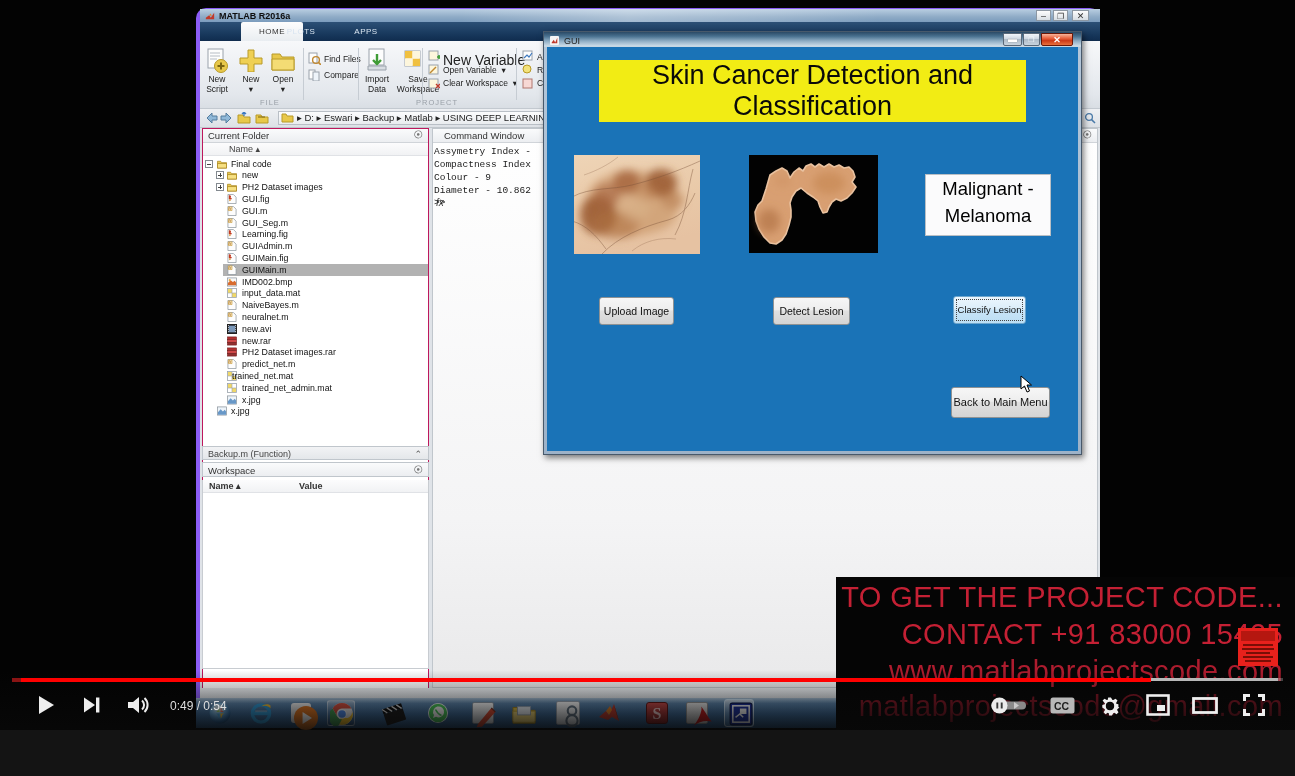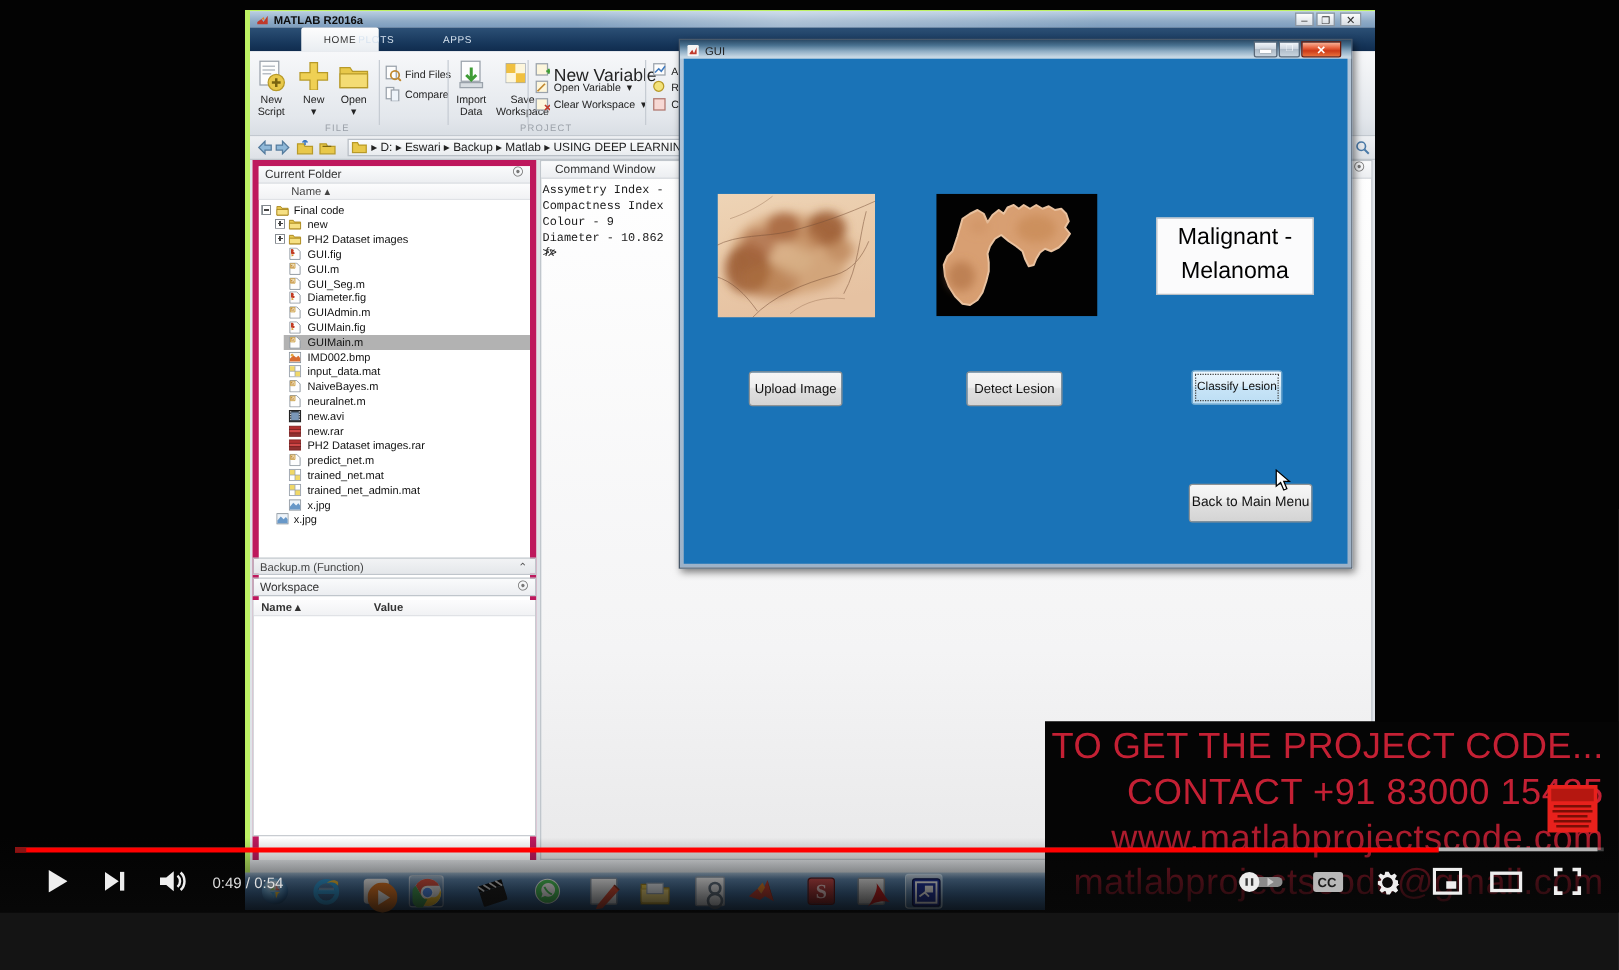--- a/index.html
+++ b/index.html
@@ -1,40 +1,40 @@
 <!DOCTYPE html>
 <html><head>
 <meta charset="utf-8">
 <style>
   * { margin:0; padding:0; box-sizing:border-box; }
   html,body { width:1295px; height:776px; overflow:hidden; background:#141414;
     font-family:"Liberation Sans", sans-serif; }
   #page { position:relative; width:1295px; height:776px; }
   #player { position:absolute; left:0; top:0; width:1295px; height:730px; background:#030303; overflow:hidden; }
-  #desktop { position:absolute; left:196px; top:8px; width:904px; height:720px; background:#bef264; }
+  #desktop { position:absolute; left:196px; top:8px; width:904px; height:720px; background:#8b5cf6;border-radius:10px; }
   .abs { position:absolute; }
 
   
   #matlab { position:absolute; left:4px; top:1px; width:900px; height:690px; background:#dfe3e8; }
   #mtitle { position:absolute; left:0; top:0; width:100%; height:13px;
     background:linear-gradient(#b9cee2,#8fabc6 60%,#7b9cbd); color:#0d0d0d; font-size:10px; }
   #mtabs { position:absolute; left:0; top:13px; width:100%; height:19px;
     background:linear-gradient(#2c5076,#16365a 70%,#102c4e); }
   .mtab { position:absolute; top:0px; height:19px; color:#d8e4f0; font-size:8px; text-align:center;
     line-height:19px; letter-spacing:.5px;}
   .mtab.sel { background:linear-gradient(#fdfdfd,#e9edf1); color:#333; border-radius:2px 2px 0 0;margin-left:37px; }
   #mstrip { position:absolute; left:0; top:32px; width:100%; height:68px;
     background:linear-gradient(#f7f8fa,#e3e7ec 80%,#d9dee4); border-bottom:1px solid #c3c9d0; }
   .glabel { position:absolute; top:54px; font-size:7.5px; color:#9aa0a8; letter-spacing:1px; }
   .gsep { position:absolute; top:4px; height:52px; width:1px; background:#c6ccd3; }
   #maddr { position:absolute; left:0; top:100px; width:100%; height:19px;
     background:linear-gradient(#eef0f3,#dde1e6); border-bottom:1px solid #c0c6cc; font-size:9.5px; color:#222; }
   
   #leftpanel { position:absolute; left:2px; top:119px; width:227px; height:596px; background:#fff;
-    border:5px solid #be185d; }
+    border:1px solid #be185d; }
   #cfhead { position:absolute; left:0; top:0; width:100%; height:14px; background:linear-gradient(#fafbfc,#eceef1);
     border-bottom:1px solid #d0d4d9; font-size:9.5px; color:#333; }
   #namehead { position:absolute; left:0; top:14px; width:100%; height:13px; background:linear-gradient(#fcfcfd,#f1f2f4);
     border-bottom:1px solid #e0e2e6; font-size:9px; color:#444; }
   .trow { position:absolute; left:0; width:100%; height:12px; font-size:8.8px; color:#111; white-space:nowrap; }
   .trow .nm { position:absolute; top:0; line-height:12px; }
   .ticon { position:absolute; top:1px; width:10px; height:10px; }
   #fnbar { position:absolute; left:2px; top:437px; width:227px; height:14px; background:linear-gradient(#f2f3f5,#e4e7ea);
     border:1px solid #c0c6cc; font-size:9px; color:#444; }
   #wshead { position:absolute; left:2px; top:453px; width:227px; height:15px; background:linear-gradient(#fafbfc,#eceef1);
@@ -285,21 +285,21 @@
                   <text x="1.2" y="4.4" font-size="4" font-style="italic" fill="#b06a10">fx</text>
                 </svg>
                 <span class="nm" style="left:39px">GUI_Seg.m</span>
               </div>
               <div class="trow" style="top:99px">
                 <svg class="ticon" style="left:24px" width="10" height="11" viewBox="0 0 10 11">
                   <path d="M0.5 0.5 h6 l3 3 v7 h-9 z" fill="#fdfdfd" stroke="#8a939c" stroke-width="0.8"></path>
                   <path d="M1.5 1.5 c2 -1 3.5 2 1.5 2.5 c2.5 0 2 2 0.5 2 l-2 -0.5 z" fill="#c23b22"></path>
                   <path d="M2 5.5 l2 1.5 -2 1 z" fill="#d98e28"></path>
                 </svg>
-                <span class="nm" style="left:39px">Diameter.fig</span>
+                <span class="nm" style="left:39px">Learning.fig</span>
               </div>
               <div class="trow" style="top:111px">
                 <svg class="ticon" style="left:24px" width="10" height="11" viewBox="0 0 10 11">
                   <path d="M0.5 0.5 h6 l3 3 v7 h-9 z" fill="#fdfdfd" stroke="#8a939c" stroke-width="0.8"></path>
                   <path d="M1 1 h4 v4 h-4 z" fill="#f4e8c8" stroke="#c89838" stroke-width="0.7"></path>
                   <text x="1.2" y="4.4" font-size="4" font-style="italic" fill="#b06a10">fx</text>
                 </svg>
                 <span class="nm" style="left:39px">GUIAdmin.m</span>
               </div>
               <div class="trow" style="top:123px">
@@ -384,21 +384,21 @@
                 </svg>
                 <span class="nm" style="left:39px">predict_net.m</span>
               </div>
               <div class="trow" style="top:241px">
                 <svg class="ticon" style="left:24px" width="10" height="10" viewBox="0 0 10 10">
                   <rect x="0.5" y="0.5" width="9" height="9" fill="#fff" stroke="#9aa2ab" stroke-width="0.8"></rect>
                   <rect x="1" y="1" width="4" height="4" fill="#f0d868"></rect>
                   <rect x="5" y="5" width="4" height="4" fill="#f0d868"></rect>
                   <path d="M5 1 v8 M1 5 h8" stroke="#9aa2ab" stroke-width="0.6"></path>
                 </svg>
-                <span class="nm" style="left:39px">trained_net.mat</span>
+                <span class="nm" style="left:29px">trained_net.mat</span>
               </div>
               <div class="trow" style="top:253px">
                 <svg class="ticon" style="left:24px" width="10" height="10" viewBox="0 0 10 10">
                   <rect x="0.5" y="0.5" width="9" height="9" fill="#fff" stroke="#9aa2ab" stroke-width="0.8"></rect>
                   <rect x="1" y="1" width="4" height="4" fill="#f0d868"></rect>
                   <rect x="5" y="5" width="4" height="4" fill="#f0d868"></rect>
                   <path d="M5 1 v8 M1 5 h8" stroke="#9aa2ab" stroke-width="0.6"></path>
                 </svg>
                 <span class="nm" style="left:39px">trained_net_admin.mat</span>
               </div>
@@ -551,20 +551,21 @@
         <span class="abs" style="left:6px;top:4px;width:9px;height:9px;background:#f5f5f5;border-radius:1px"></span>
           <svg class="abs" style="left:7px;top:5px" width="7" height="7" viewBox="0 0 10 10">
             <path d="M1 8 L4 4 L6 8 L9 1 L9 9 L1 9 Z" fill="#c0392b"></path>
           </svg>
         <span class="abs" style="left:20px;top:4px;color:#222">GUI</span>
         <span class="abs" style="left:459px;top:1px;width:19px;height:13px;background:linear-gradient(#f2f6fa,#cdd6e0 45%,#aebbc8 50%,#c8d4de);border:1px solid #5a6878;border-radius:0 0 2px 2px;font-size:9px;color:#fff;text-align:center;line-height:10px;text-shadow:0 0 1px #555">▬</span>
         <span class="abs" style="left:479px;top:1px;width:17px;height:13px;background:linear-gradient(#f2f6fa,#cdd6e0 45%,#aebbc8 50%,#c8d4de);border:1px solid #5a6878;border-radius:0 0 2px 2px;font-size:7px;color:#f2f6fa;text-align:center;line-height:11px">❐</span>
         <span class="abs" style="left:497px;top:1px;width:32px;height:13px;background:linear-gradient(#f8b49a,#e8603c 40%,#cc3a18 60%,#e8703c);border:1px solid #6a1808;border-radius:0 0 2px 2px;font-size:9px;color:#fff;text-align:center;line-height:12px;font-weight:bold">✕</span>
       </div>
       <div id="guiblue">
+        <div id="banner">Skin Cancer Detection and<br>Classification</div>
 
         <svg class="gimg" style="left:27px;top:108px" width="126" height="99" viewBox="0 0 126 99">
           <defs>
             <filter id="b1" x="-30%" y="-30%" width="160%" height="160%">
                 <feGaussianBlur stdDeviation="4"></feGaussianBlur>
               </filter>
             <linearGradient id="skbg" x1="0" y1="0" x2="0.3" y2="1">
               <stop offset="0" stop-color="#eed4b6"></stop>
                 <stop offset="0.6" stop-color="#e9c9a8"></stop>
                 <stop offset="1" stop-color="#e6c2a2"></stop>

